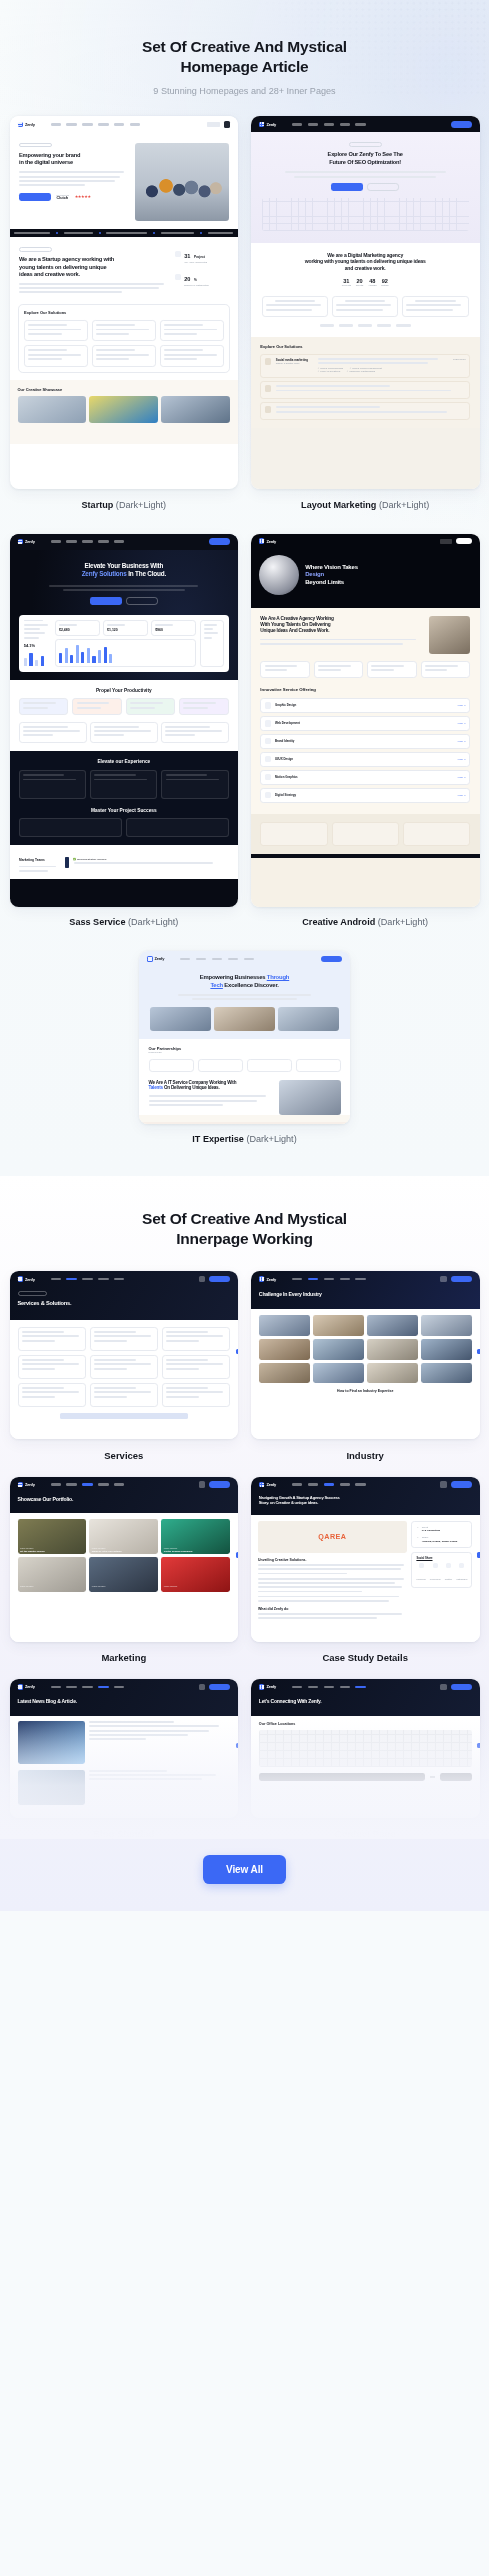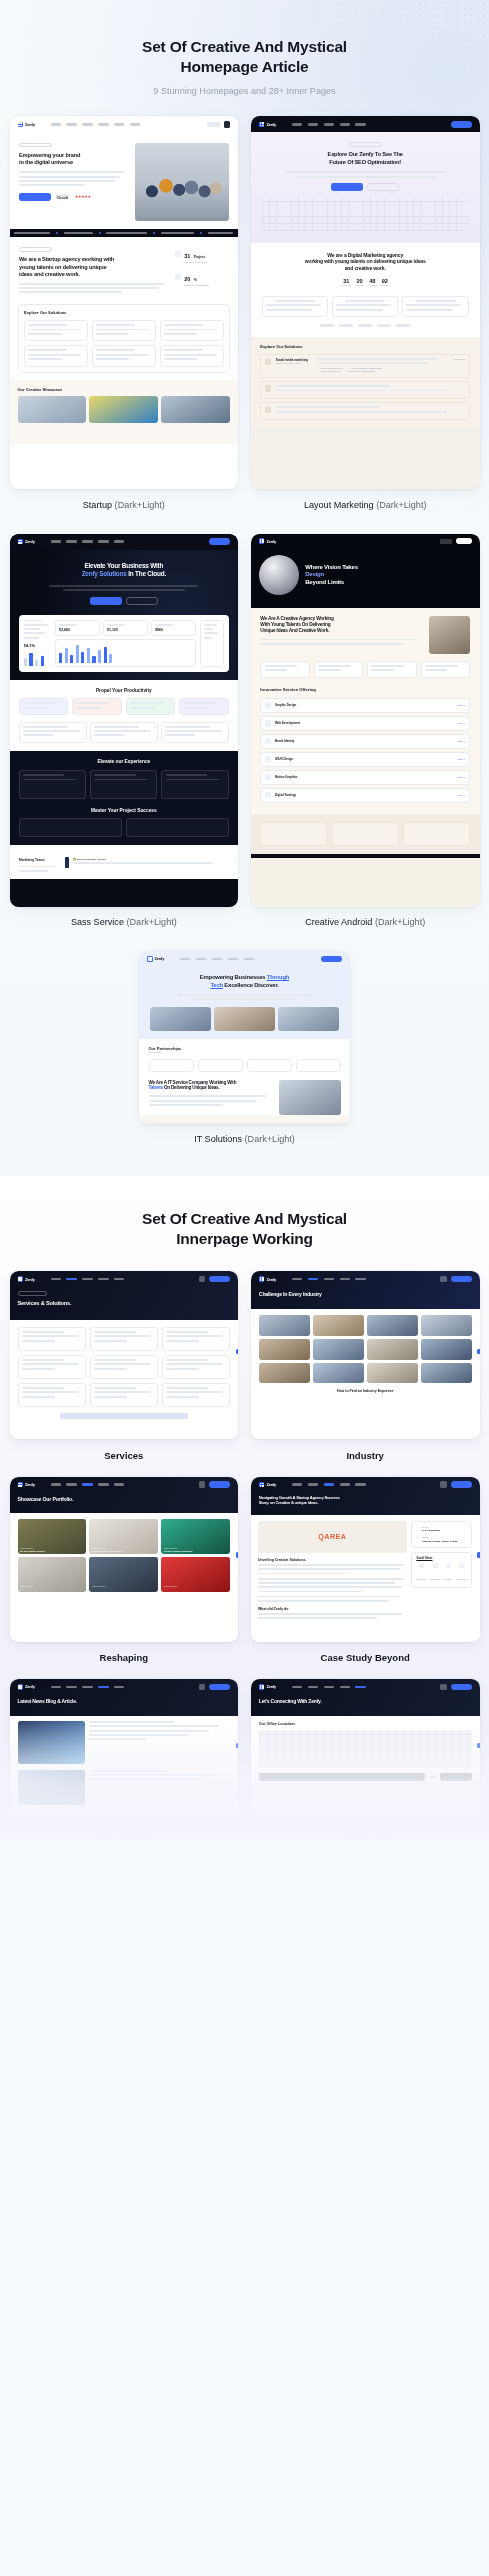--- a/index.html
+++ b/index.html
@@ -64,21 +64,21 @@
   .grid2 > .cellwrap { flex: 1 1 0; min-width: 0; }
   .grid-center { justify-content: center; }
   .grid-center > .cellwrap { flex: 0 0 211px; }
 
   .cap {
     text-align: center;
     margin-top: 10.3px;
     font-size: 9.1px;
     color: #14171f;
   }
-  .cap b { font-weight: 400; }
+  .cap b { font-weight: 700; }
   .cap span { color: #5f6773; font-weight: 400; }
   .cap.plain { font-weight: 700; font-size: 9.5px; }
   .cap.faded { color: #c6cbd3; }
 
   
   .card {
     background: #fff;
     border-radius: 8.7px;
     overflow: hidden;
     box-shadow: 0 0.8px 2.4px rgba(24,39,75,.07), 0 4.8px 14.3px rgba(24,39,75,.05);
@@ -788,21 +788,21 @@
               <div class="imgblk" style="flex:0 0 62px;height:35px;background:linear-gradient(150deg,#cdd6e2,#7b8799)"></div>
             </div>
           </div>
           <div style="background:#f7efe9;margin-top:7.2px;padding:7.2px 9.5px;display:flex;gap:6.4px;">
             
             
           </div>
         </div>
       </div>
       <div class="cap">
-        <b>IT Solutions</b>
+        <b>IT Expertise</b>
         <span>(Dark+Light)</span>
       </div>
     </div>
   </div>
 </section>
 
 <section class="section sec-inner">
   <h2 class="sec-title">
     <span>Set Of Creative And Mystical</span><br>
     <span>Innerpage Working</span>
@@ -1006,21 +1006,21 @@
                     <span class="ph-sub">CLIENT PROJECT</span>
                   </div>
                 <div class="photo p6" style="flex:1;height:35px;position:relative">
                     <span class="ph-sub">CLIENT PROJECT</span>
                   </div>
               </div>
             </div>
             <span class="bluebar"></span>
           </div>
         </div>
-        <div class="cap plain">Reshaping</div>
+        <div class="cap plain">Marketing</div>
       </div>
 
       <div class="cellwrap">
         <div class="card inner" style="height:165px">
           <div class="scroll" style="background:#fff">
             <div style="background:linear-gradient(120deg,#0a0f1c,#141c33);padding:4.8px 8px 9.5px;">
               <div style="display:flex;align-items:center;gap:4.8px;">
                 <span class="logo">
                   <span class="logo-sq">
                       <i></i>
@@ -1098,21 +1098,21 @@
                     <span style="text-align:center"><span class="icosq" style="width:4.8px;height:4.8px;margin:0 auto 1.6px;display:block"></span><span class="tiny">Facebook</span></span>
                     <span style="text-align:center"><span class="icosq" style="width:4.8px;height:4.8px;margin:0 auto 1.6px;display:block"></span><span class="tiny">Twitter</span></span>
                     <span style="text-align:center"><span class="icosq" style="width:4.8px;height:4.8px;margin:0 auto 1.6px;display:block"></span><span class="tiny">Instagram</span></span>
                   </div>
                 </div>
               </div>
             </div>
             <span class="bluebar"></span>
           </div>
         </div>
-        <div class="cap plain">Case Study Beyond</div>
+        <div class="cap plain">Case Study Details</div>
       </div>
     </div>
 
     <div class="grid2" style="margin-top:16px;">
 
       <div class="cellwrap">
         <div class="card inner" style="height:139px">
           <div class="scroll" style="background:#fff">
             <div style="background:linear-gradient(120deg,#0a0f1c,#131a2e);padding:4.8px 8px 10.3px;">
               <div style="display:flex;align-items:center;gap:4.8px;">
@@ -1205,14 +1205,17 @@
             <span class="bluebar"></span>
           </div>
         </div>
         <div class="cap plain faded">Contact Page</div>
       </div>
     </div>
 
     <div class="fade-mask"></div>
   </div>
 
+  <div class="viewall-wrap">
+    <button class="viewall">View All</button>
+  </div>
 </section>
 
 
 </body></html>

